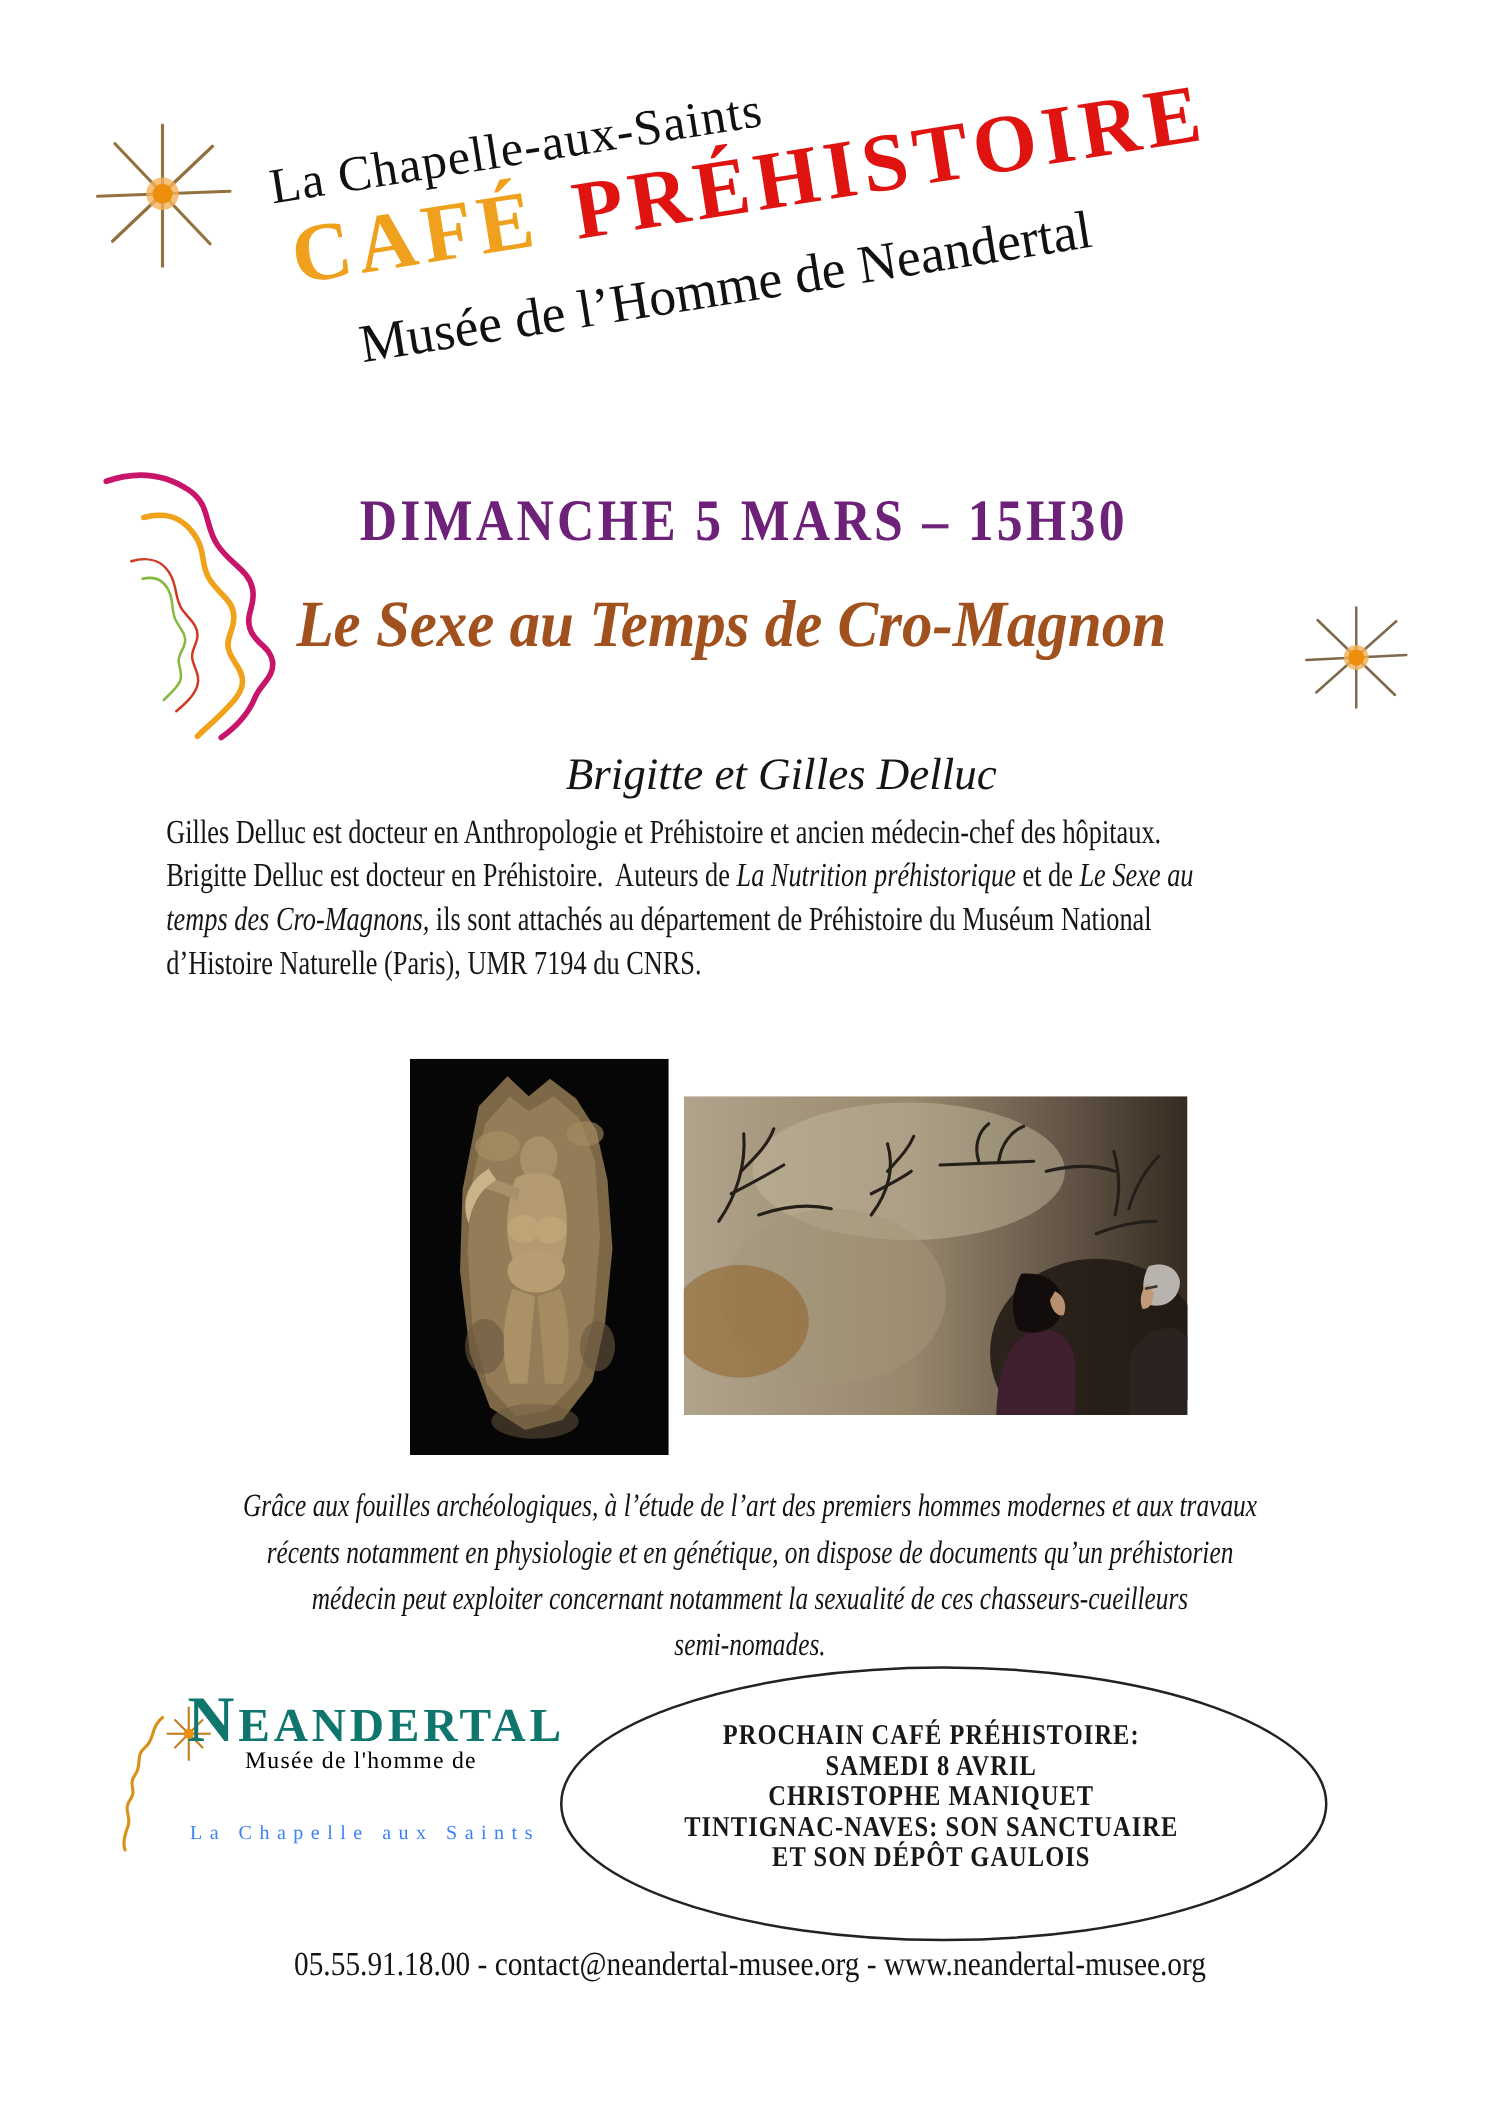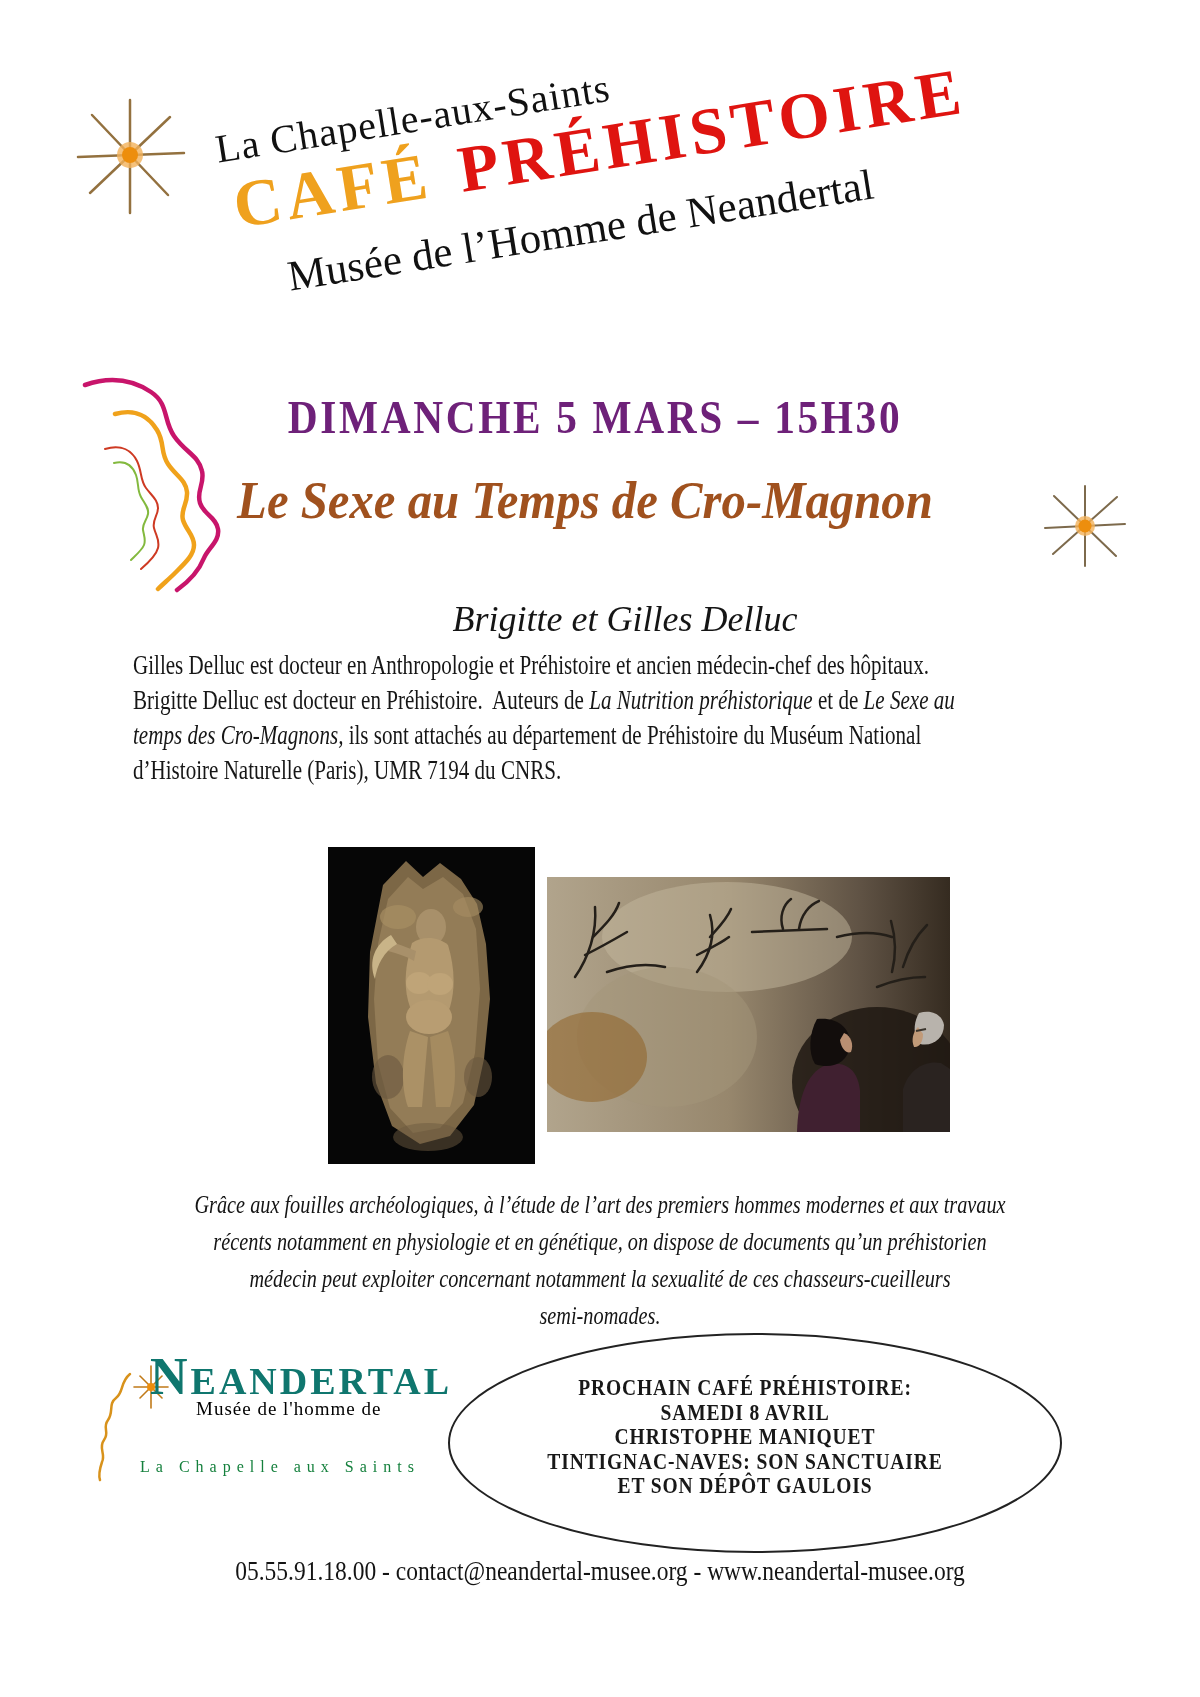--- a/index.html
+++ b/index.html
@@ -65,21 +65,21 @@
 
   
   .logo-squiggle{left:92px;top:1370px;width:52px;height:112px;}
   .logo-star{left:128px;top:1364px;width:46px;height:46px;}
   .logo-line1{left:196px;top:1398px;font-size:19px;color:#000000;letter-spacing:1px;white-space:nowrap;}
   .logo-name{
     left:150px;top:1347px;font-size:38px;font-weight:bold;color:#0f766e;
     letter-spacing:3px;white-space:nowrap;display:block;
   }
   .logo-name::first-letter{font-size:52px;}
-  .logo-line3{left:140px;top:1458px;font-size:16px;color:#15803d;letter-spacing:6px;white-space:nowrap;}
+  .logo-line3{left:152px;top:1458px;font-size:16px;color:#3b82f6;letter-spacing:6px;white-space:nowrap;}
 
   
   .ellipse-svg{left:443px;top:1330px;width:625px;height:226px;}
   .next-event{
     left:445px;top:1376px;width:600px;text-align:center;
     font-size:23px;font-weight:bold;letter-spacing:1px;line-height:24.5px;color:#181818;
     transform:scaleX(.85);transform-origin:50% 0;
   }
   .next-event .line{white-space:nowrap;}
 

